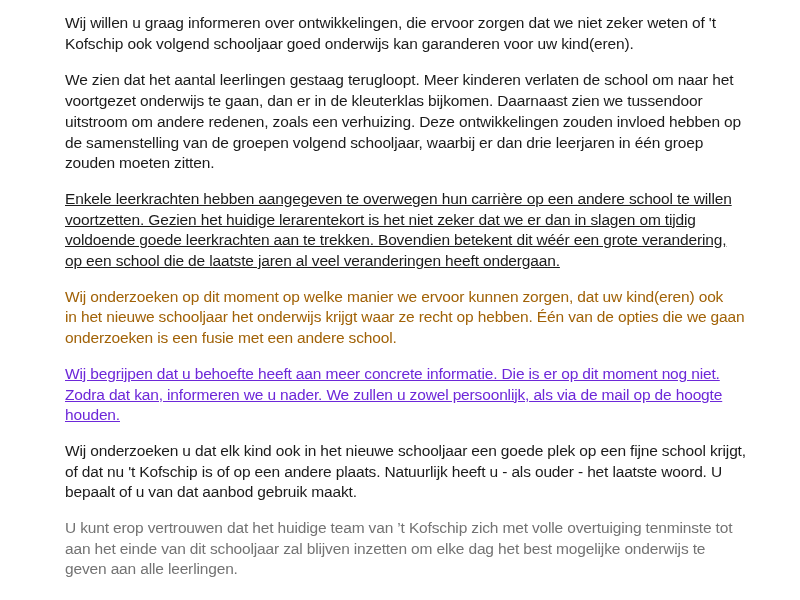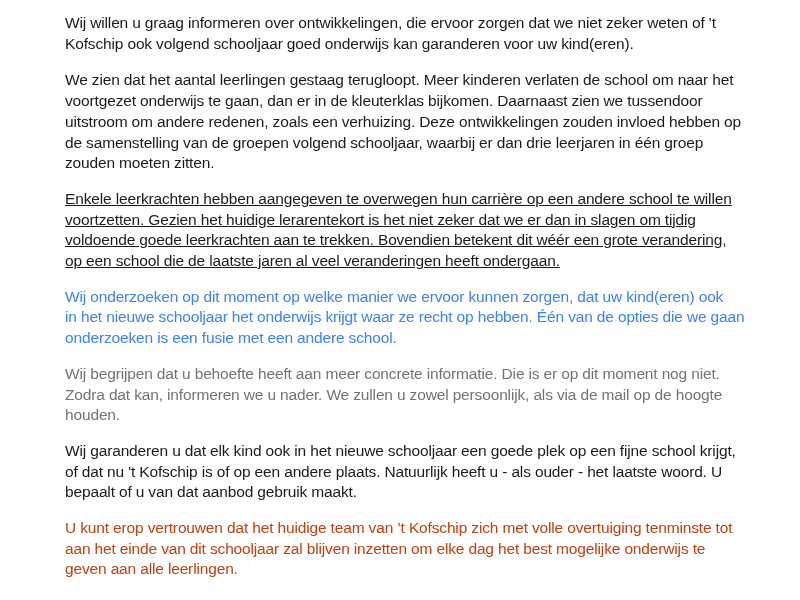--- a/index.html
+++ b/index.html
@@ -40,26 +40,26 @@
 Kofschip ook volgend schooljaar goed onderwijs kan garanderen voor uw kind(eren).</p>
       <p style="color: rgb(27, 27, 27); margin-top: 16px;">We zien dat het aantal leerlingen gestaag terugloopt. Meer kinderen verlaten de school om naar het
 voortgezet onderwijs te gaan, dan er in de kleuterklas bijkomen. Daarnaast zien we tussendoor
 uitstroom om andere redenen, zoals een verhuizing. Deze ontwikkelingen zouden invloed hebben op
 de samenstelling van de groepen volgend schooljaar, waarbij er dan drie leerjaren in één groep
 zouden moeten zitten.</p>
       <p style="color: rgb(27, 27, 27); text-decoration: underline;">Enkele leerkrachten hebben aangegeven te overwegen hun carrière op een andere school te willen
 voortzetten. Gezien het huidige lerarentekort is het niet zeker dat we er dan in slagen om tijdig
 voldoende goede leerkrachten aan te trekken. Bovendien betekent dit wéér een grote verandering,
 op een school die de laatste jaren al veel veranderingen heeft ondergaan.</p>
-      <p style="color: #3b82f6;">Wij onderzoeken op dit moment op welke manier we ervoor kunnen zorgen, dat uw kind(eren) ook
+      <p style="color: #a16207;">Wij onderzoeken op dit moment op welke manier we ervoor kunnen zorgen, dat uw kind(eren) ook
 in het nieuwe schooljaar het onderwijs krijgt waar ze recht op hebben. Één van de opties die we gaan
 onderzoeken is een fusie met een andere school.</p>
-      <p style="color: #737373;">Wij begrijpen dat u behoefte heeft aan meer concrete informatie. Die is er op dit moment nog niet.
+      <p style="color: #6d28d9; text-decoration: underline;">Wij begrijpen dat u behoefte heeft aan meer concrete informatie. Die is er op dit moment nog niet.
 Zodra dat kan, informeren we u nader. We zullen u zowel persoonlijk, als via de mail op de hoogte
 houden.</p>
-      <p style="color: rgb(27, 27, 27);">Wij garanderen u dat elk kind ook in het nieuwe schooljaar een goede plek op een fijne school krijgt,
+      <p style="color: rgb(27, 27, 27);">Wij onderzoeken u dat elk kind ook in het nieuwe schooljaar een goede plek op een fijne school krijgt,
 of dat nu 't Kofschip is of op een andere plaats. Natuurlijk heeft u - als ouder - het laatste woord. U
 bepaalt of u van dat aanbod gebruik maakt.</p>
-      <p style="color: #c2410c;">U kunt erop vertrouwen dat het huidige team van ’t Kofschip zich met volle overtuiging tenminste tot
+      <p style="color: #737373;">U kunt erop vertrouwen dat het huidige team van ’t Kofschip zich met volle overtuiging tenminste tot
 aan het einde van dit schooljaar zal blijven inzetten om elke dag het best mogelijke onderwijs te
 geven aan alle leerlingen.</p>
     </section>
 </main>
 
 </body></html>

